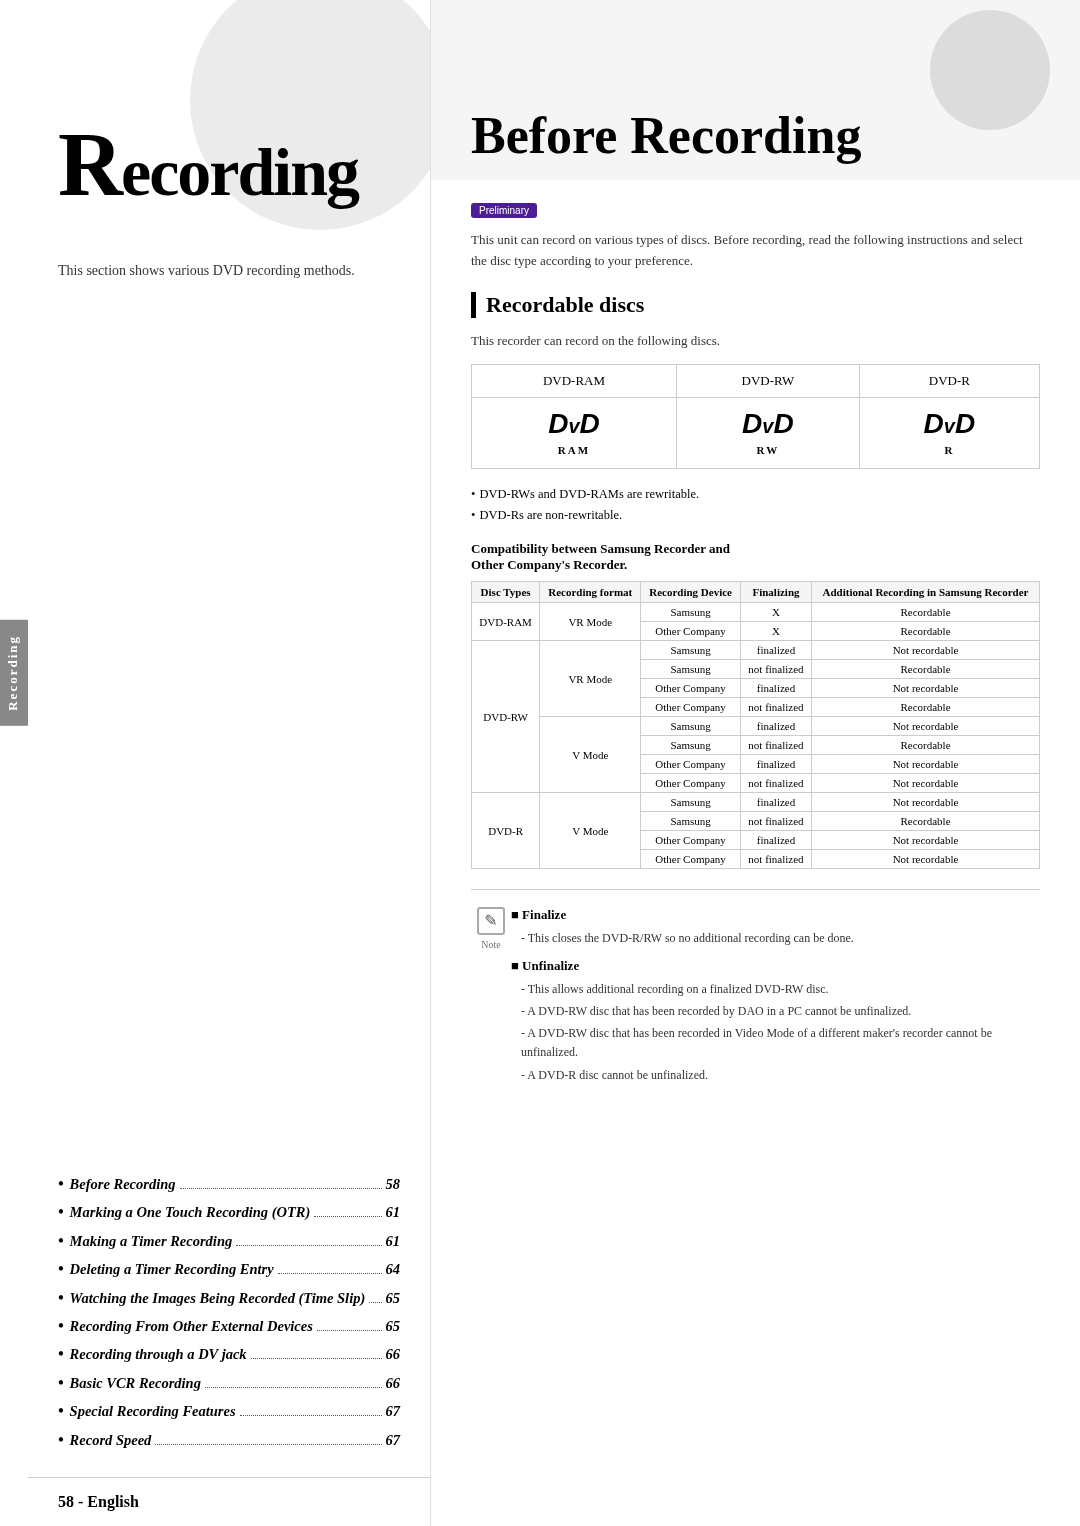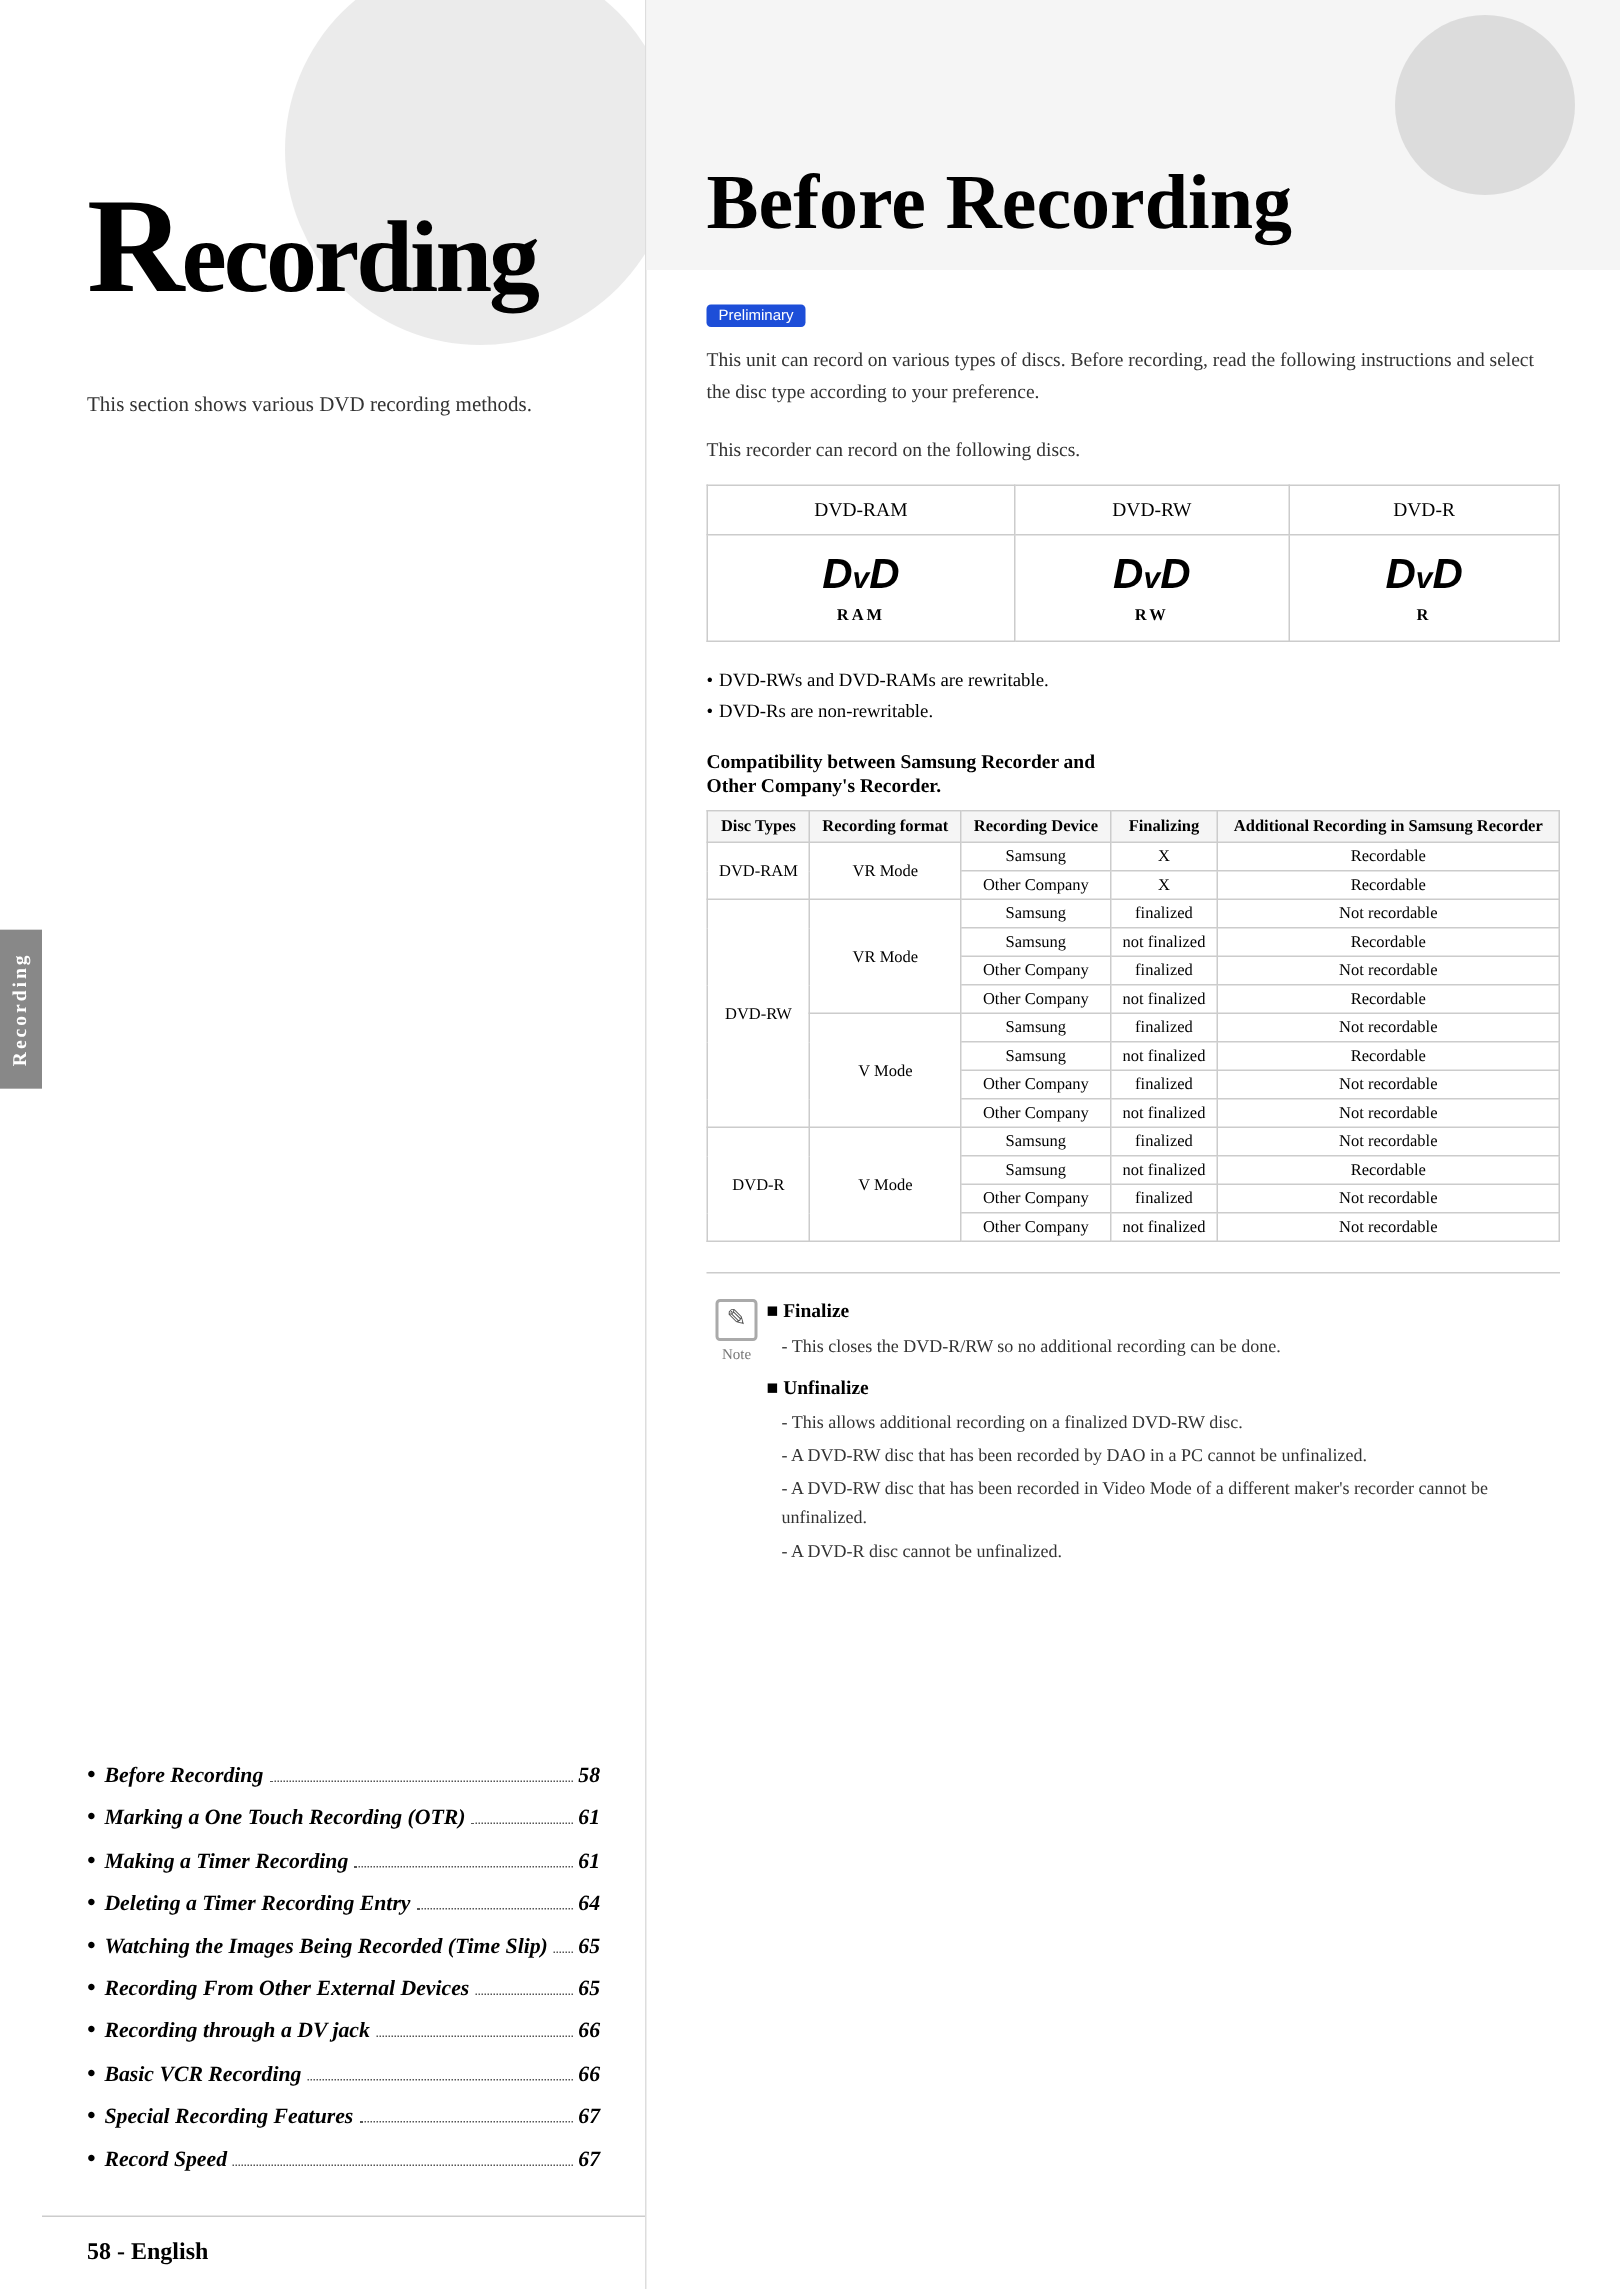--- a/index.html
+++ b/index.html
@@ -157,21 +157,21 @@
       z-index: 2;
     }
 
     .right-content {
       padding: 20px 40px;
       flex: 1;
     }
 
     .preliminary-badge {
       display: inline-block;
-      background: #1d4ed8;
+      background: #4c1d95;
       color: #fff;
       font-size: 10px;
       padding: 2px 8px;
       border-radius: 3px;
       margin-bottom: 12px;
       font-family: Arial, sans-serif;
     }
 
     .intro-text {
       font-size: 13px;
@@ -462,20 +462,23 @@
     <div class="preliminary-badge">
       <span>Preliminary</span>
     </div>
 
     
     <p class="intro-text">
       <span>This unit can record on various types of discs. Before recording, read the following instructions and select the disc type according to your preference.</span>
     </p>
 
     
+    <div class="section-title">
+      <span>Recordable discs</span>
+    </div>
 
     <p class="sub-intro">
       <span>This recorder can record on the following discs.</span>
     </p>
 
     
     <table class="dvd-table">
       <thead>
         <tr>
           <th>DVD-RAM</th>

